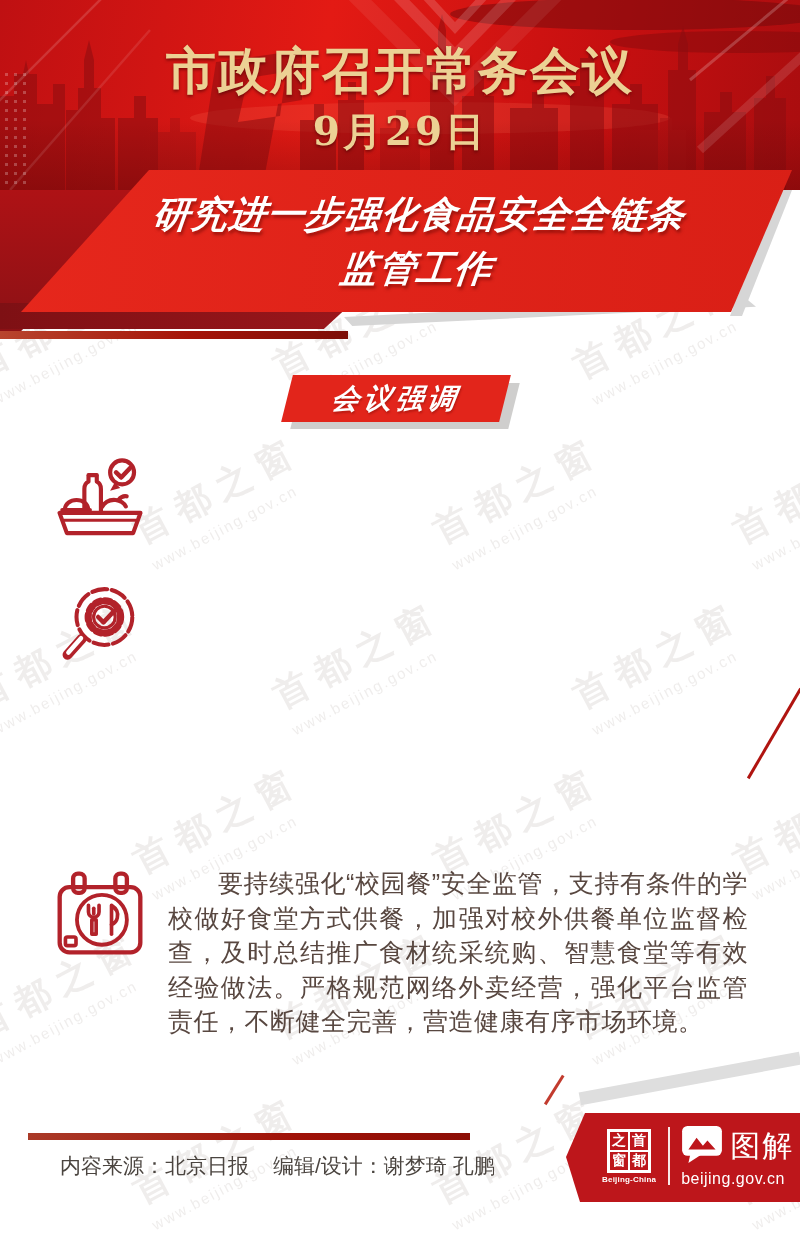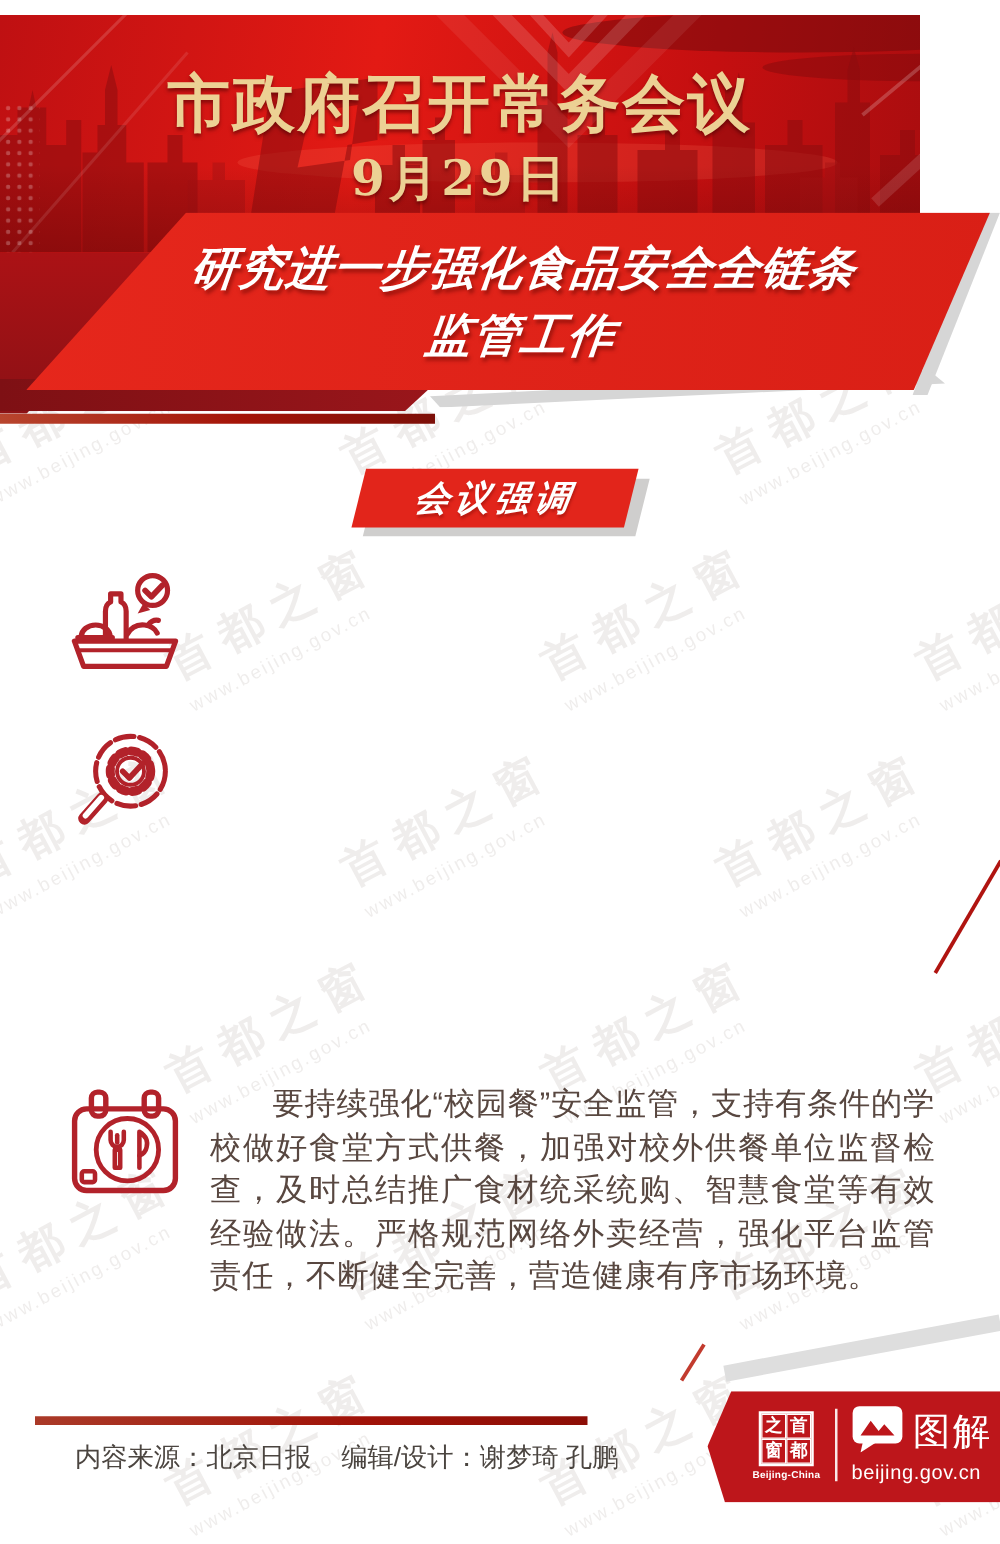--- a/index.html
+++ b/index.html
@@ -6,21 +6,21 @@
   body{width:800px;height:1235px;position:relative;overflow:hidden;background:#ffffff;
        font-family:"Liberation Sans",sans-serif;}
 
   
   #watermarks{position:absolute;inset:0;z-index:1;overflow:hidden;}
   .wm{position:absolute;transform:rotate(-28deg);color:rgba(95,80,72,.10);pointer-events:none;}
   .wm-big{font-size:36px;font-weight:bold;letter-spacing:10px;white-space:nowrap;}
   .wm-small{font-size:15px;letter-spacing:2px;margin-top:3px;white-space:nowrap;}
 
   
-  .header{position:absolute;left:0;top:12px;width:736px;height:190px;z-index:3;overflow:hidden;
+  .header{position:absolute;left:0;top:0;width:800px;height:190px;z-index:3;overflow:hidden;
           background:linear-gradient(100deg,#bf1012,#e31a14 40%,#c50f10 75%,#a90d0f);}
   .skyline,.chevrons{position:absolute;left:0;top:0;width:800px;height:190px;}
   .dots{position:absolute;left:2px;top:70px;width:30px;height:120px;opacity:.6;
         background-image:radial-gradient(circle,rgba(255,255,255,.4) 1.5px,transparent 2px);
         background-size:9px 9px;}
   .h-title{position:absolute;top:46px;left:0;width:100%;text-align:center;
            font-family:"DejaVu Serif",serif;font-weight:bold;font-size:50px;line-height:1;
            letter-spacing:2px;color:#ecd194;text-shadow:0 2px 3px rgba(60,0,0,.5);}
   .h-date{position:absolute;top:112px;left:0;width:100%;text-align:center;
           font-family:"DejaVu Serif",serif;font-weight:bold;font-size:39px;line-height:1;

